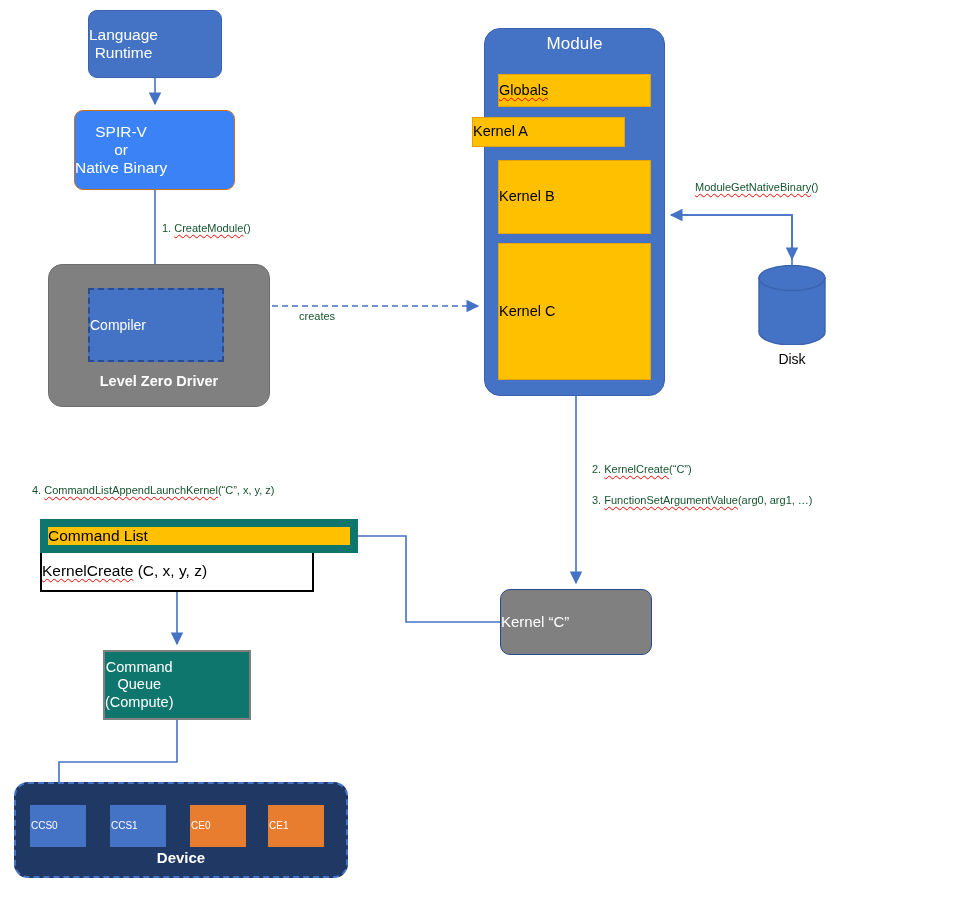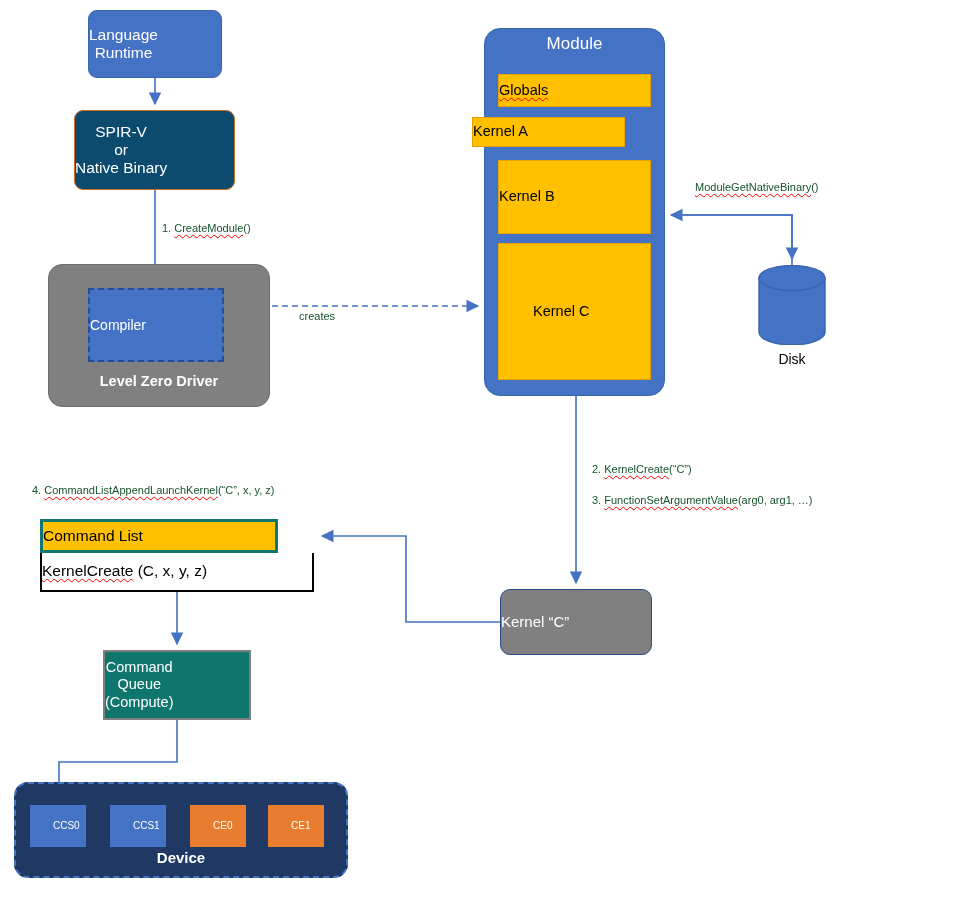--- a/index.html
+++ b/index.html
@@ -51,21 +51,21 @@
   .lang-runtime {
     left: 88px; top: 10px; width: 134px; height: 68px;
     background: #4472C4;
     border: 1.5px solid #3a63ad;
     border-radius: 9px;
     color: #ffffff;
     font-size: 15.5px;
   }
   .spirv {
     left: 74px; top: 110px; width: 161px; height: 80px;
-    background: #0c4a6e;
+    background: #3b82f6;
     border: 1.5px solid #d0701f;
     border-radius: 9px;
     color: #ffffff;
     font-size: 15.5px;
   }
   .driver {
     left: 48px; top: 264px; width: 222px; height: 143px;
     background: #808080;
     border: 1.5px solid #6e6e6e;
     border-radius: 14px;
@@ -100,38 +100,38 @@
   }
   .slot {
     background: #FFC000;
     border: 1.5px solid #E8A200;
     color: #000000;
     font-size: 14.5px;
   }
   .slot-globals { left: 498px; top: 74px;  width: 153px; height: 33px; }
   .slot-kernela  { left: 472px; top: 117px; width: 153px; height: 30px; }
   .slot-kernelb  { left: 498px; top: 160px; width: 153px; height: 74px; }
-  .slot-kernelc  { left: 498px; top: 243px; width: 153px; height: 137px; padding-left: 34px; }
+  .slot-kernelc  { left: 498px; top: 243px; width: 153px; height: 137px; }
 
   .disk-wrap {
     position: absolute;
     left: 757px; top: 265px; width: 70px; height: 80px;
   }
   .disk-label {
     position: absolute;
     left: 737px; top: 351px; width: 110px;
     text-align: center;
     color: #000000;
     font-size: 14px;
   }
 
   .cmdlist-head {
-    left: 40px; top: 519px; width: 238px; height: 34px;
+    left: 40px; top: 519px; width: 318px; height: 34px;
     background: #FFC000;
-    border: 3px solid #0f766e;
+    border: 8px solid #0f766e;
     color: #000000;
     font-size: 15.5px;
   }
   .cmdlist-body {
     left: 40px; top: 553px; width: 274px; height: 39px;
     background: #ffffff;
     border: 2px solid #000000;
     border-top: none;
     color: #000000;
     font-size: 15.5px;
@@ -162,21 +162,20 @@
     left: 14px; top: 849px; width: 334px;
     text-align: center;
     color: #ffffff;
     font-weight: bold;
     font-size: 15px;
   }
   .engine {
     top: 805px; width: 56px; height: 42px;
     font-size: 10px;
     color: #ffffff;
-    padding-left: 22px;
   }
   .engine-ccs { background: #4472C4; border: 1px solid #4472C4; }
   .engine-ce  { background: #E87D2F; border: 1px solid #E87D2F; }
   .eng0 { left: 30px; }
   .eng1 { left: 110px; }
   .eng2 { left: 190px; }
   .eng3 { left: 268px; }
 </style>
 </head>
 <body>

